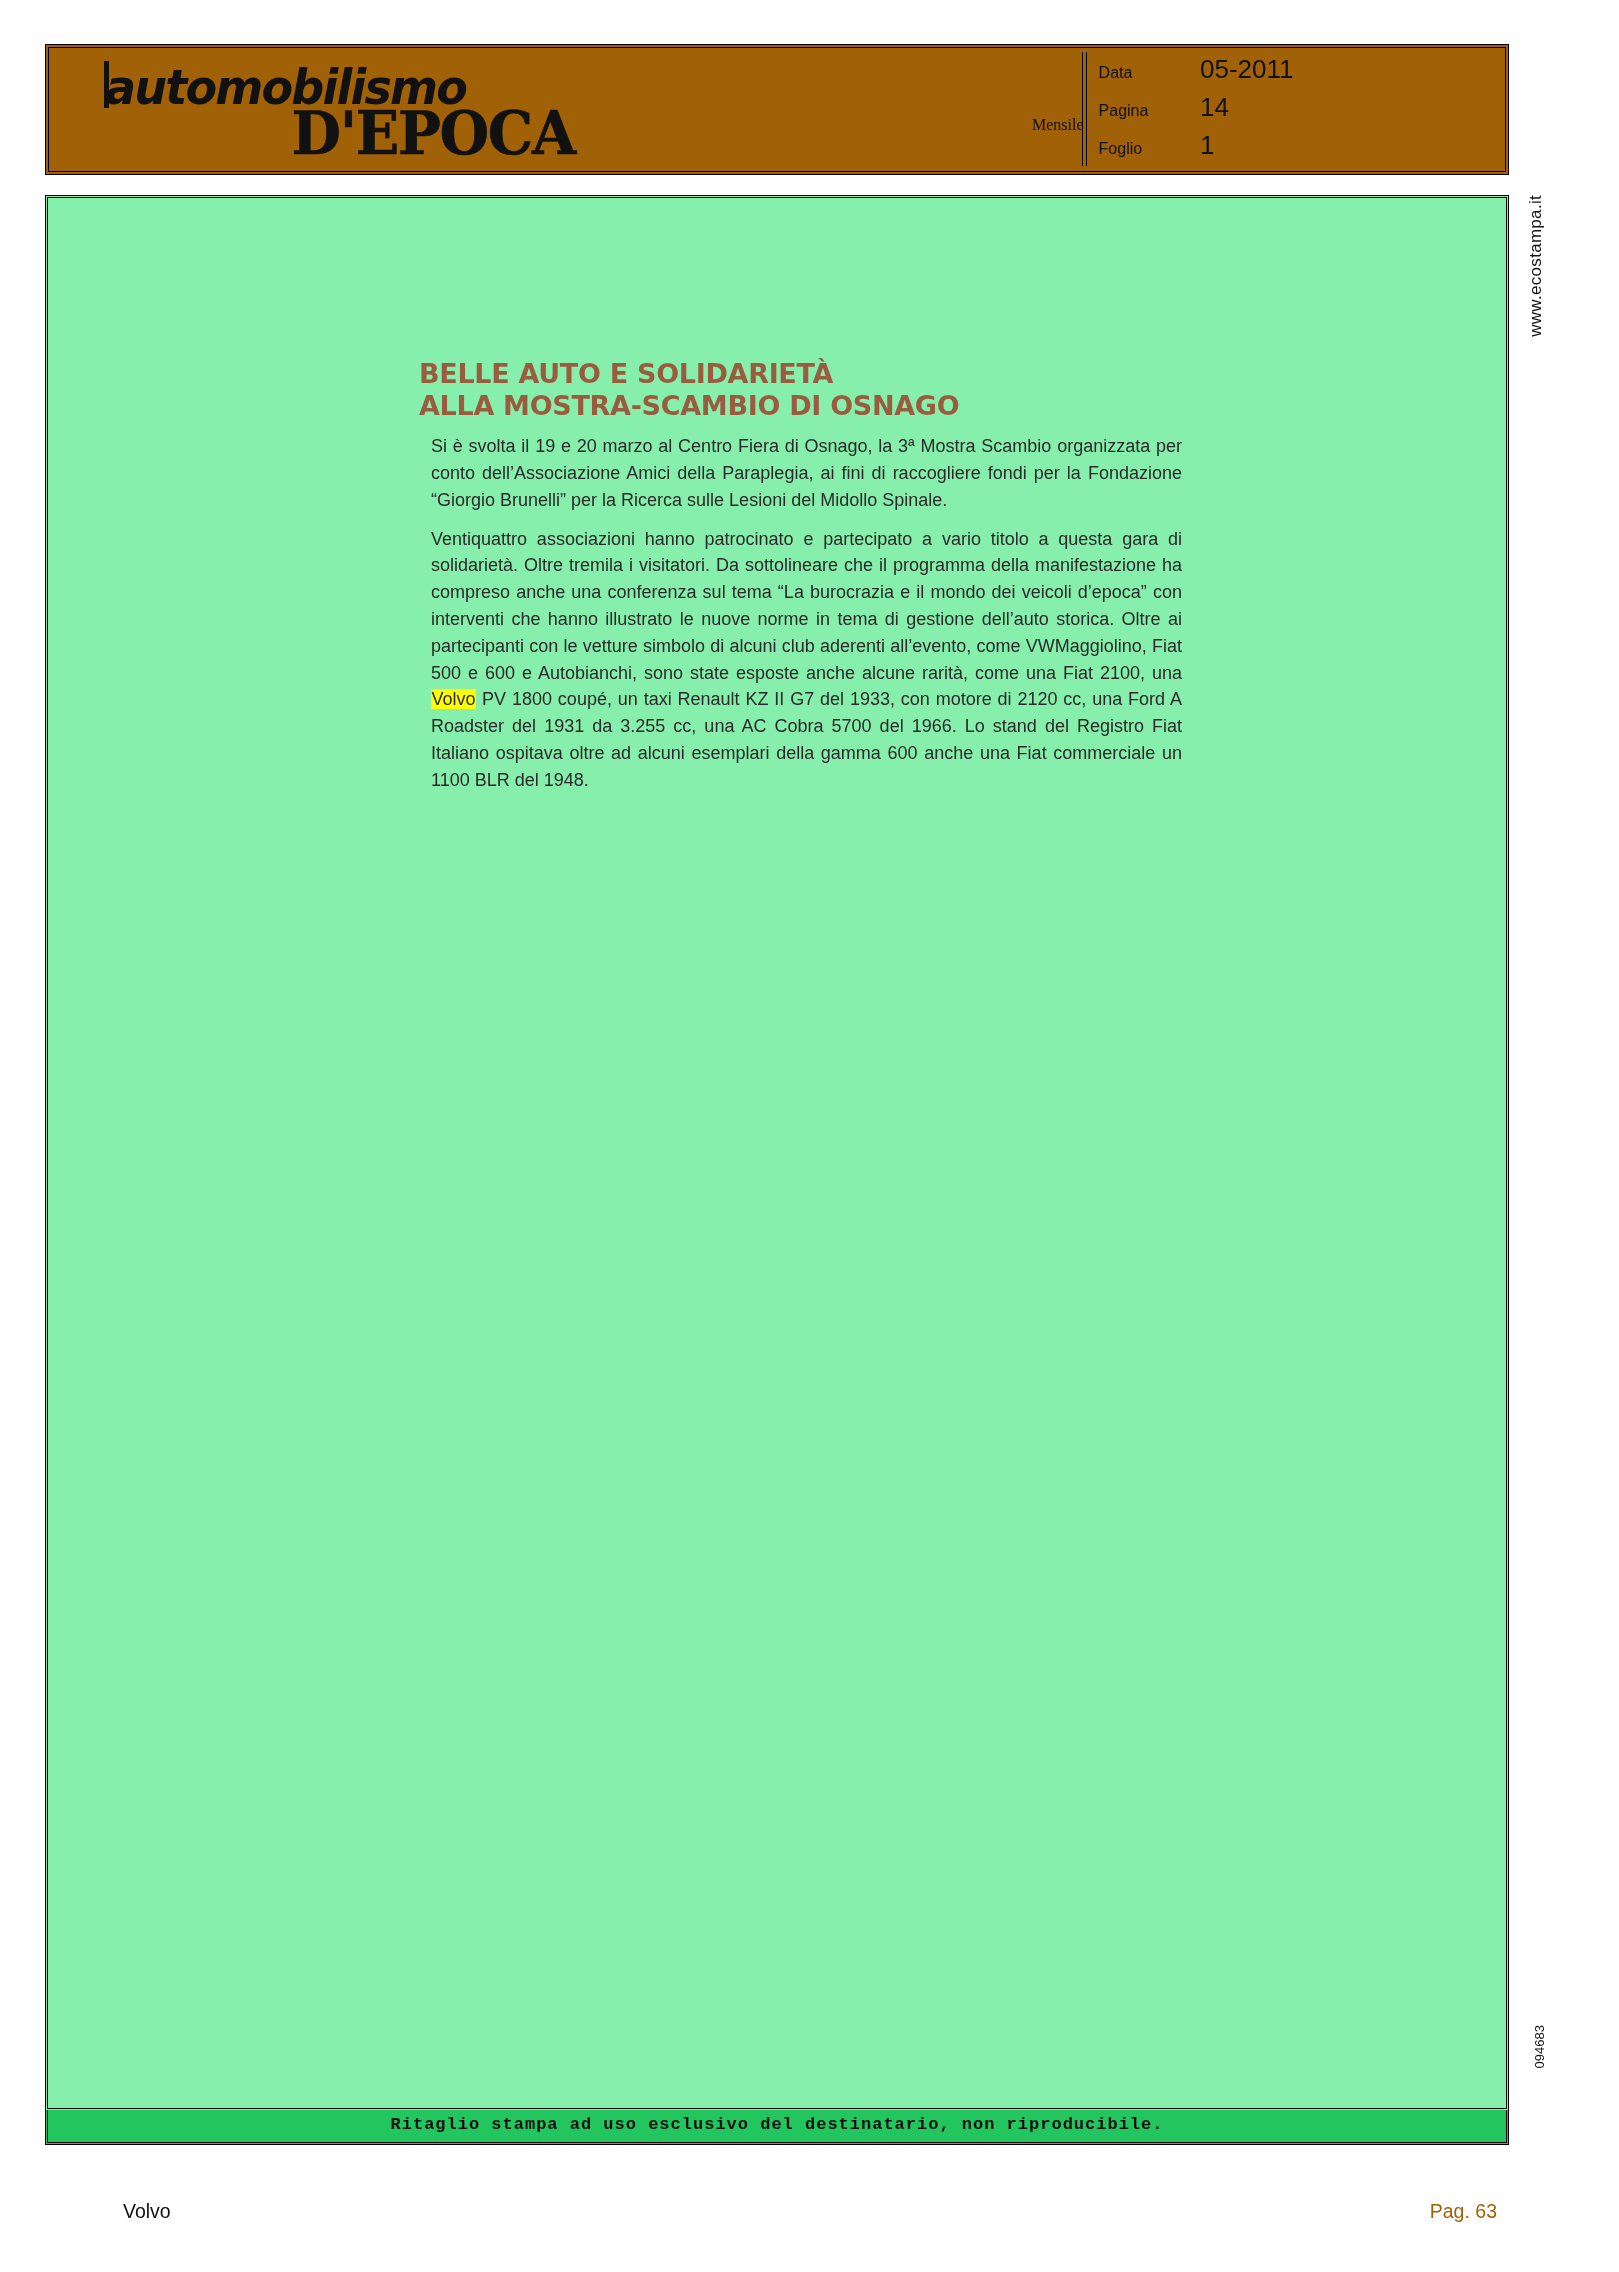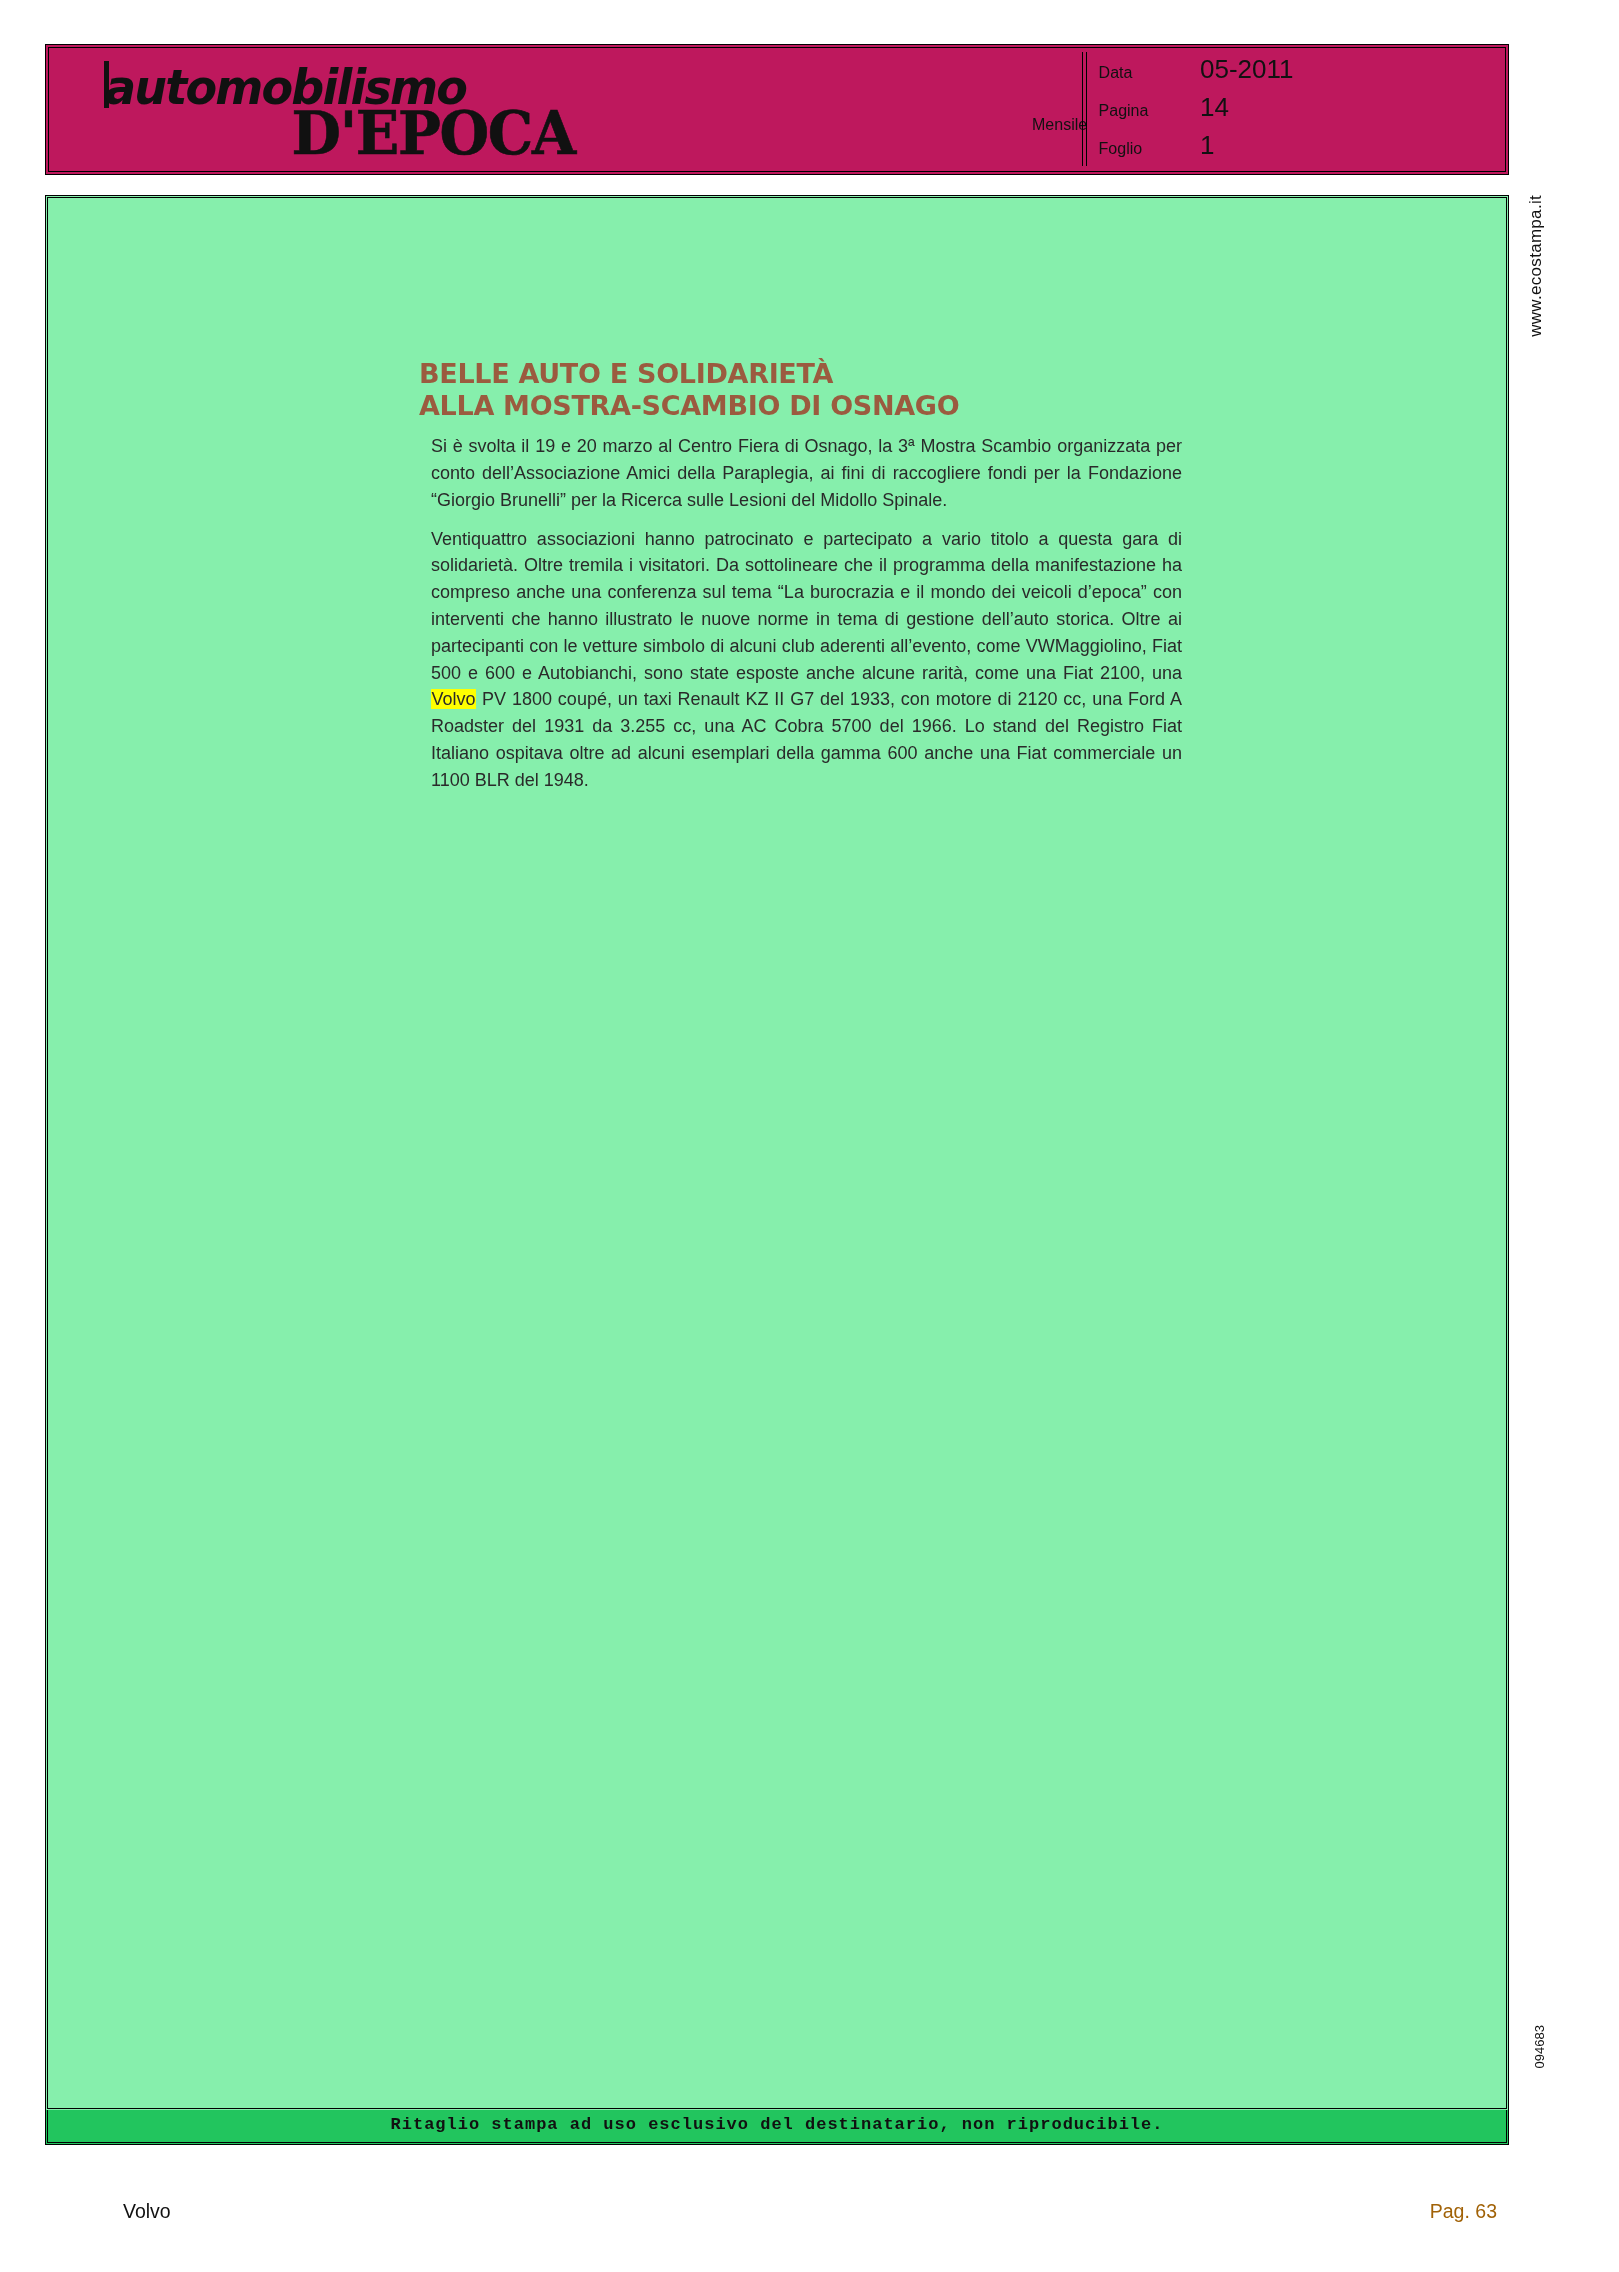--- a/index.html
+++ b/index.html
@@ -25,21 +25,21 @@
 
   
   .masthead {
     position: absolute;
     left: 45px;
     top: 44px;
     width: 1464px;
     height: 131px;
     border: 1.9px solid #000;
     box-sizing: border-box;
-    background: #be185d;
+    background: #a16207;
   }
   .masthead-inner {
     position: absolute;
     left: 1.9px; top: 1.9px; right: 1.9px; bottom: 1.9px;
     border: 0.6px solid #000;
   }
 
   
   .logo-wrap {
     position: absolute;
@@ -85,20 +85,21 @@
     background: #111;
   }
 
   
   .periodicity {
     position: absolute;
     left: 986px;
     top: 71px;
     font-size: 16px;
     color: #111;
+    font-family: Liberation Serif, serif;
   }
 
   
   .meta-box {
     position: absolute;
     left: 1036px;
     top: 6.5px;
     width: 367px;
     height: 114px;
     border-left: 1.9px solid #000;

